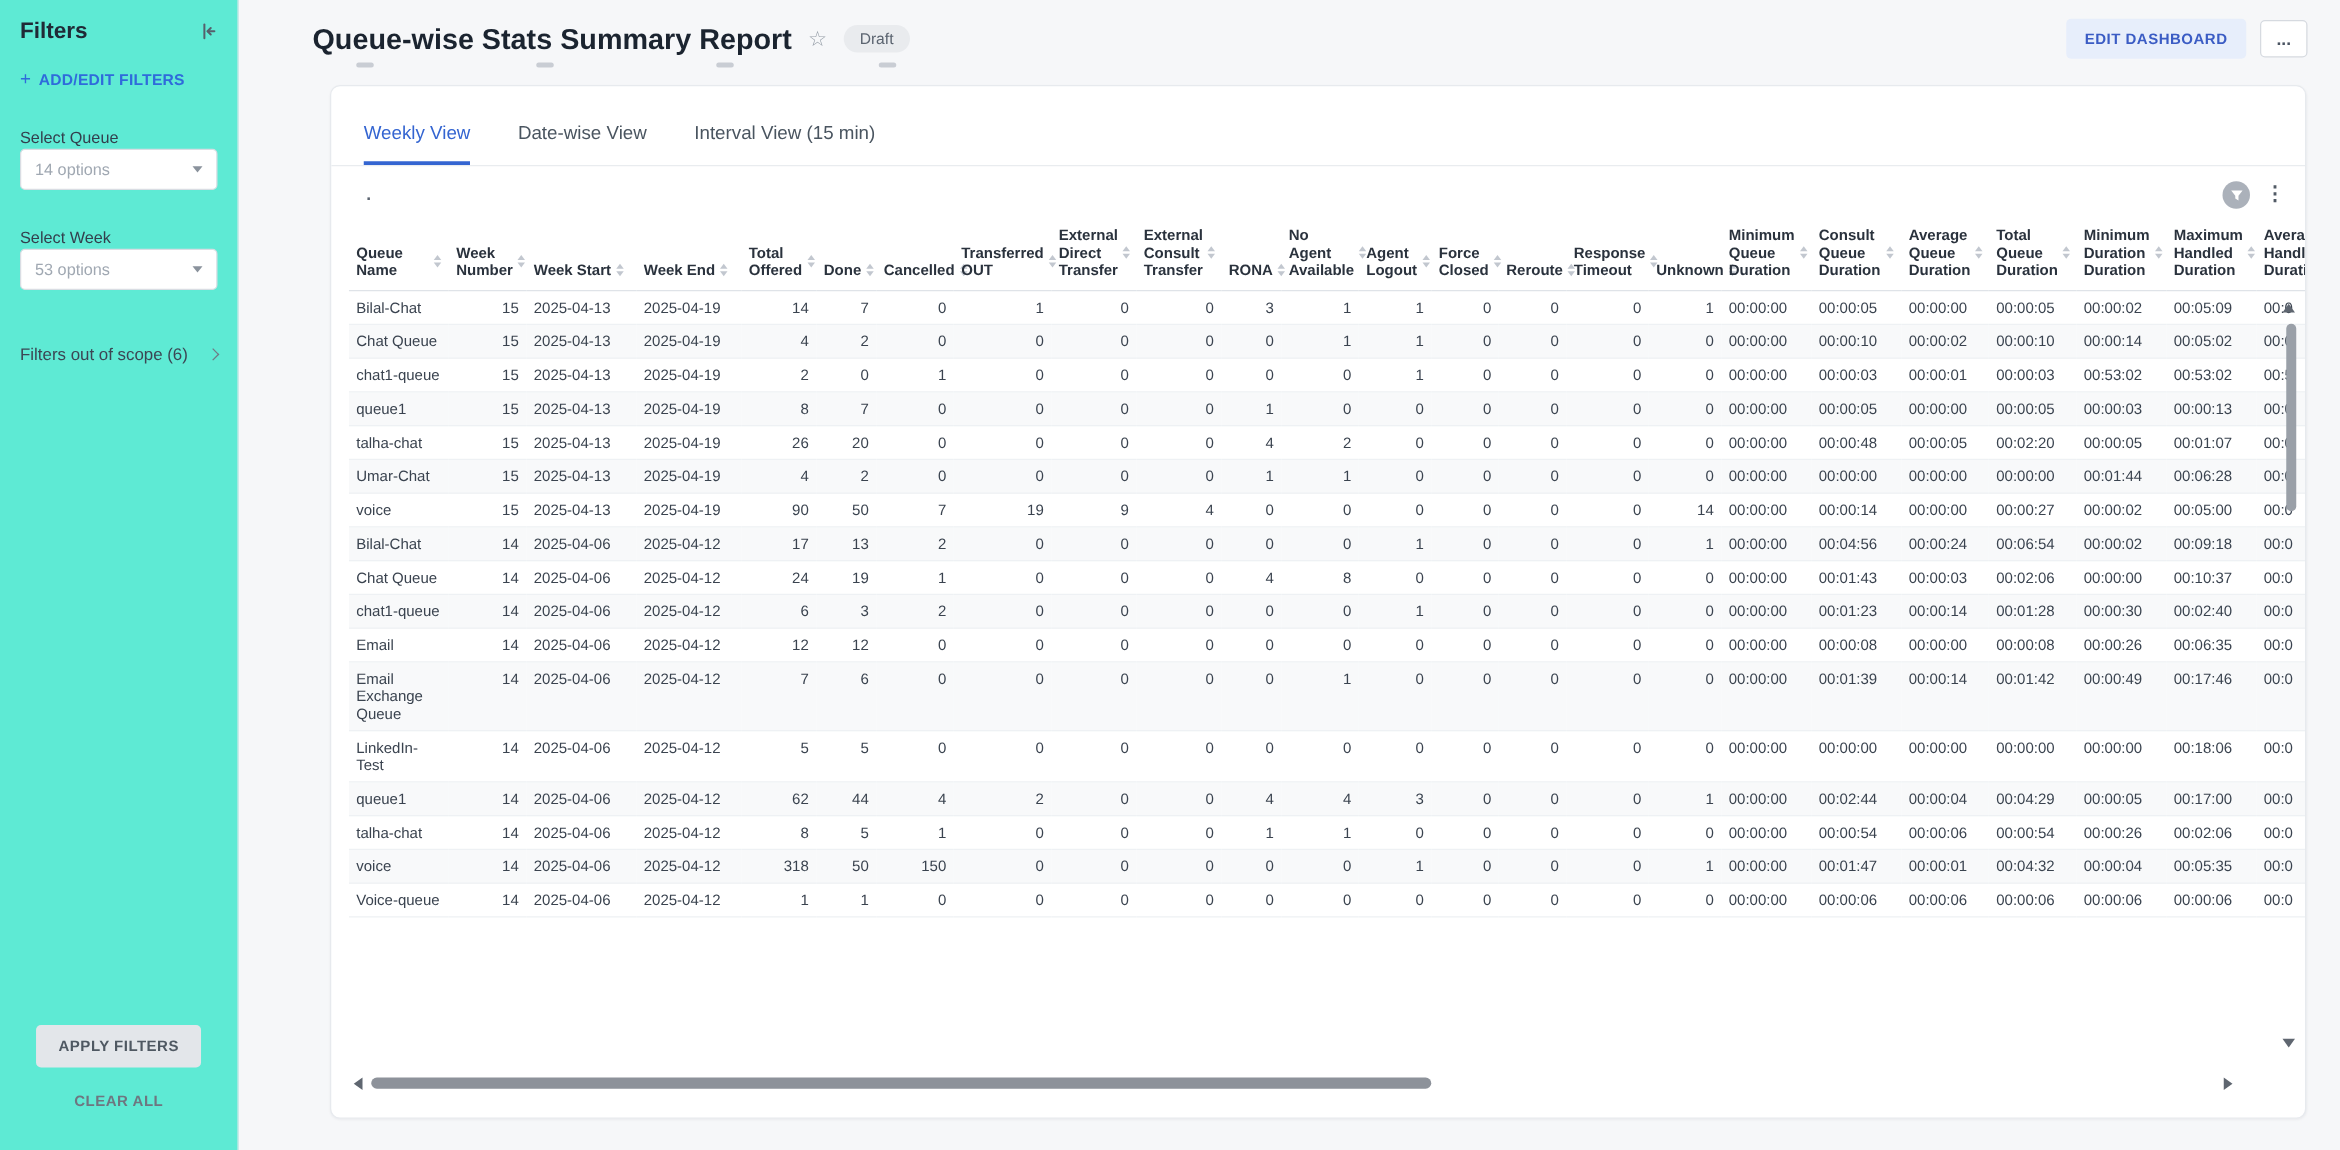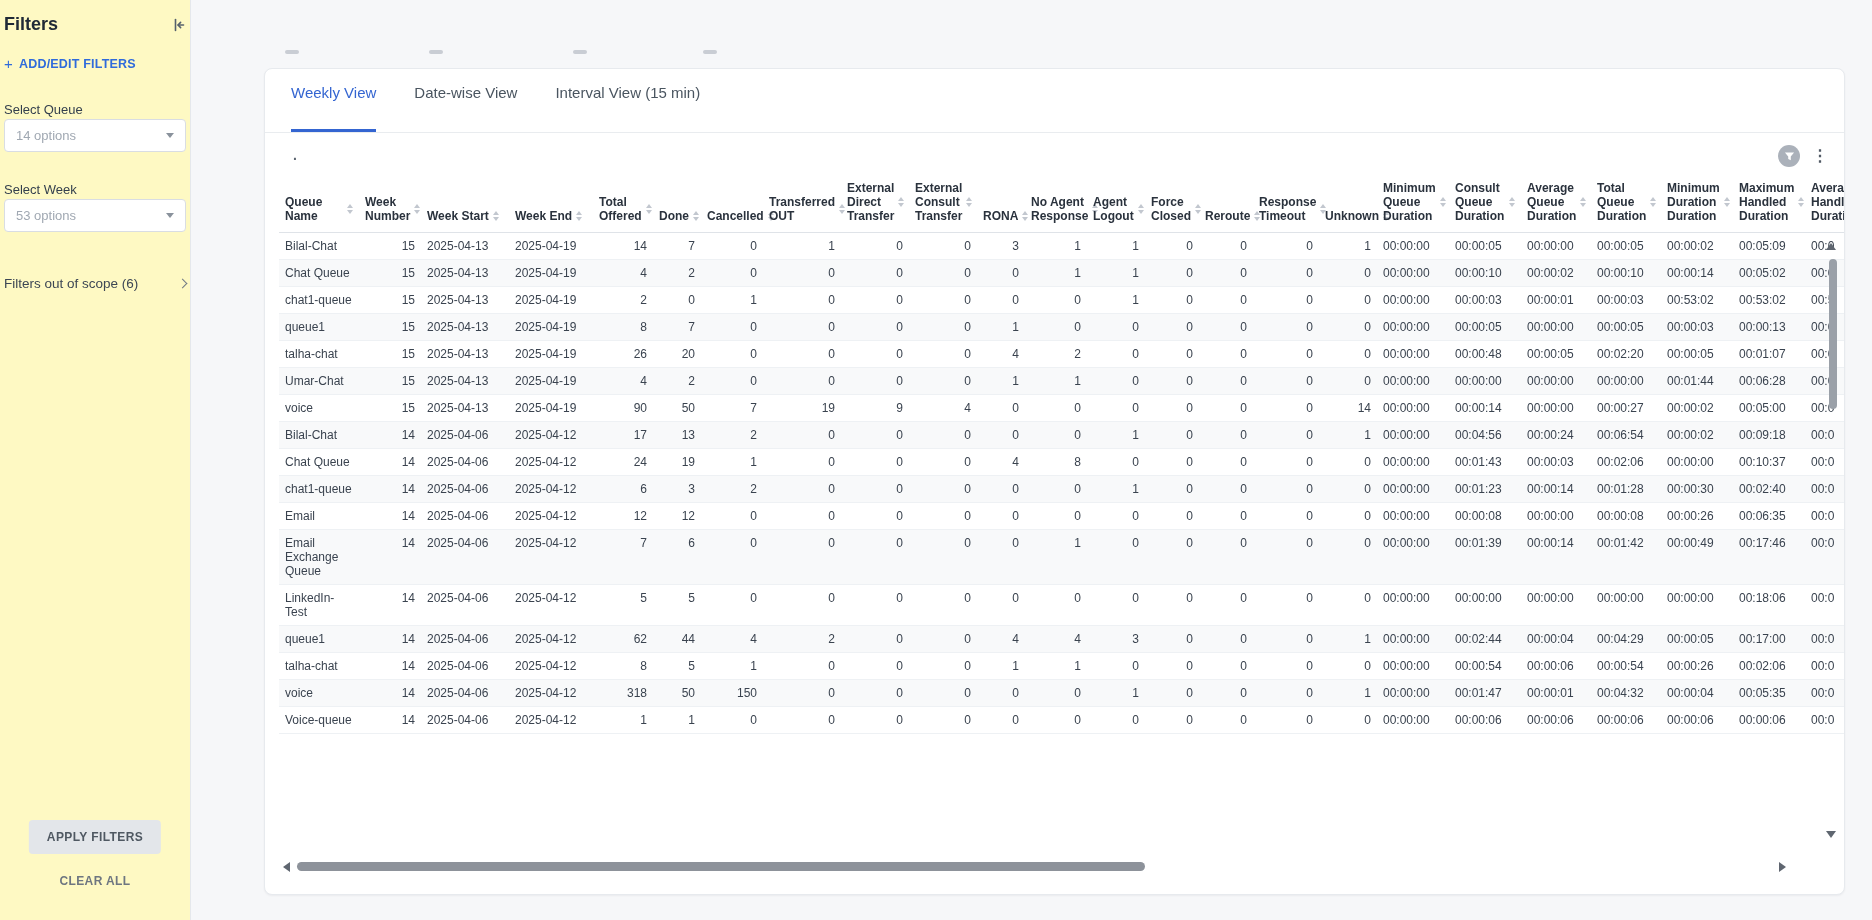--- a/index.html
+++ b/index.html
@@ -1,21 +1,21 @@
 <!DOCTYPE html>
 <html><head>
 <meta charset="utf-8">
 <style>
   * { box-sizing: border-box; margin: 0; padding: 0; }
   html,body { width:1872px; height:920px; overflow:hidden;
     font-family:"Liberation Sans", sans-serif; background:#f6f7f9; color:#333f4d; }
 
   
   .sidebar { position:absolute; left:0; top:0; bottom:0; width:191px;
-    background:#fef9c3; border-right:1px solid #e5e8ec; padding:14px 4px; }
+    background:#5eead4; border-right:1px solid #e5e8ec; padding:14px 16px; }
   .sb-head { display:flex; align-items:center; justify-content:space-between; }
   .sb-title { font-size:18px; font-weight:700; color:#202a36; }
   .collapse-btn { cursor:pointer; display:flex; align-items:center; }
   .add-filters { margin-top:20px; display:flex; align-items:center; gap:6px;
     color:#2f6bdb; font-size:12.5px; font-weight:700; letter-spacing:.2px; cursor:pointer; }
   .plus { font-size:15px; font-weight:400; }
   .field-label { margin-top:30px; font-size:13px; font-weight:400; color:#333f4d; }
   .select { margin-top:2px; height:33px; border:1px solid #d9dde3; border-radius:4px;
     background:#fff; display:flex; align-items:center; justify-content:space-between;
     padding:0 11px; color:#a0a8b2; font-size:13px; cursor:pointer; }
@@ -48,21 +48,21 @@
     line-height:14px; cursor:pointer; }
   .clip-mark { position:absolute; top:50px; height:4px; width:14px;
     background:#c9cdd4; border-radius:2px; }
 
   
   .card { position:absolute; left:31px; right:27px; top:68px; bottom:25px;
     background:#fff; border:1px solid #e7eaee; border-radius:8px;
     box-shadow:0 1px 2px rgba(16,24,40,.05); overflow:hidden; }
   .tabs { display:flex; align-items:flex-end; gap:38px; height:64px;
     padding:0 26px; border-bottom:1px solid #e9ecef; }
-  .tab { font-size:15px; color:#4a5560; padding-bottom:28px;
+  .tab { font-size:15px; color:#4a5560; padding-bottom:14px;
     border-bottom:3px solid transparent; cursor:pointer; white-space:nowrap; }
   .tab.active { color:#3465d1; border-bottom-color:#3465d1; }
 
   .table-zone { position:relative; height:calc(100% - 64px); padding-left:14px; }
   .zone-toolbar { height:44px; display:flex; align-items:center; }
   .zone-dot { margin-left:14px; color:#5b6470; font-size:14px; font-weight:700; }
   .zone-icons { position:absolute; right:16px; top:12px; display:flex;
     align-items:center; gap:12px; }
   .filter-circle { width:22px; height:22px; border-radius:50%; background:#abb1ba;
     display:flex; align-items:center; justify-content:center; cursor:pointer; }
@@ -135,20 +135,29 @@
   <div class="out-scope">
     <span>Filters out of scope (6)</span>
     <span class="chev-right"></span>
   </div>
 
   <button class="apply-btn">APPLY FILTERS</button>
   <div class="clear-btn">CLEAR ALL</div>
 </div>
 
 <div class="main">
+  <div class="page-header">
+    <div class="page-title">Queue-wise Stats Summary Report</div>
+    <div class="star-icon">☆</div>
+    <div class="badge">Draft</div>
+    <div class="header-actions">
+      <button class="edit-btn">EDIT DASHBOARD</button>
+      <button class="more-btn">...</button>
+    </div>
+  </div>
 
   <div class="clip-mark" style="left:52px"></div>
   <div class="clip-mark" style="left:196px"></div>
   <div class="clip-mark" style="left:340px"></div>
   <div class="clip-mark" style="left:470px"></div>
 
   <div class="card">
     <div class="tabs">
       <div class="tab active">Weekly View</div>
       <div class="tab">Date-wise View</div>
@@ -292,21 +301,21 @@
                   <div class="thwrap">
                     <span>RONA</span>
                     <span class="sort">
                       <i class="up"></i>
                       <i class="dn"></i>
                     </span>
                   </div>
                 </th>
                 <th>
                   <div class="thwrap">
-                    <span>No Agent Response</span>
+                    <span>No Agent Available</span>
                     <span class="sort">
                       <i class="up"></i>
                       <i class="dn"></i>
                     </span>
                   </div>
                 </th>
                 <th>
                   <div class="thwrap">
                     <span>Agent Logout</span>
                     <span class="sort">

